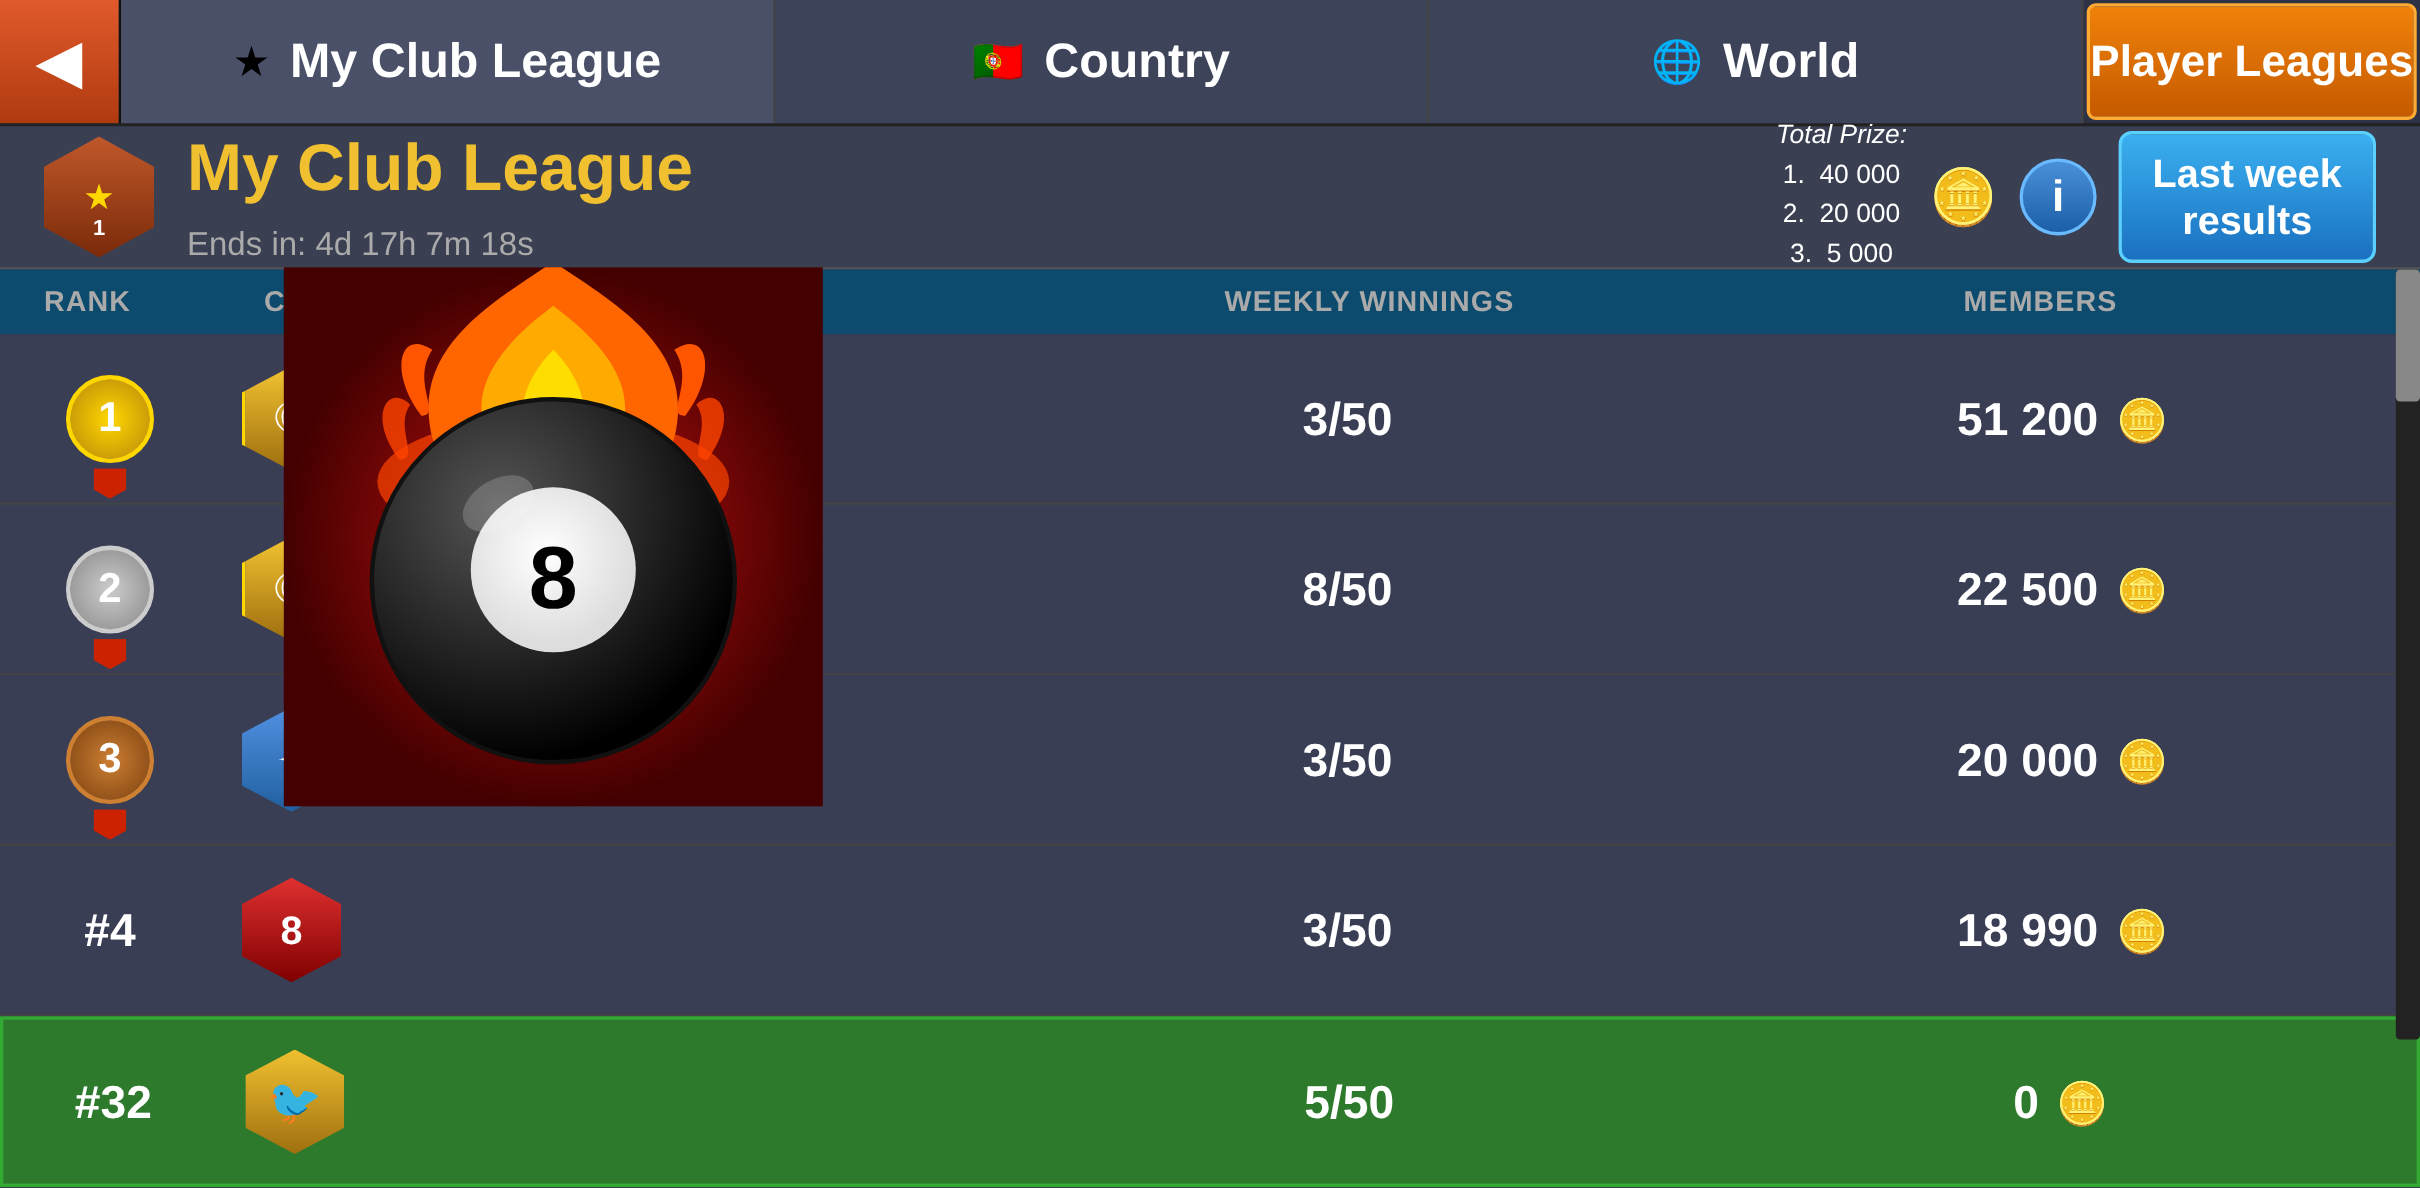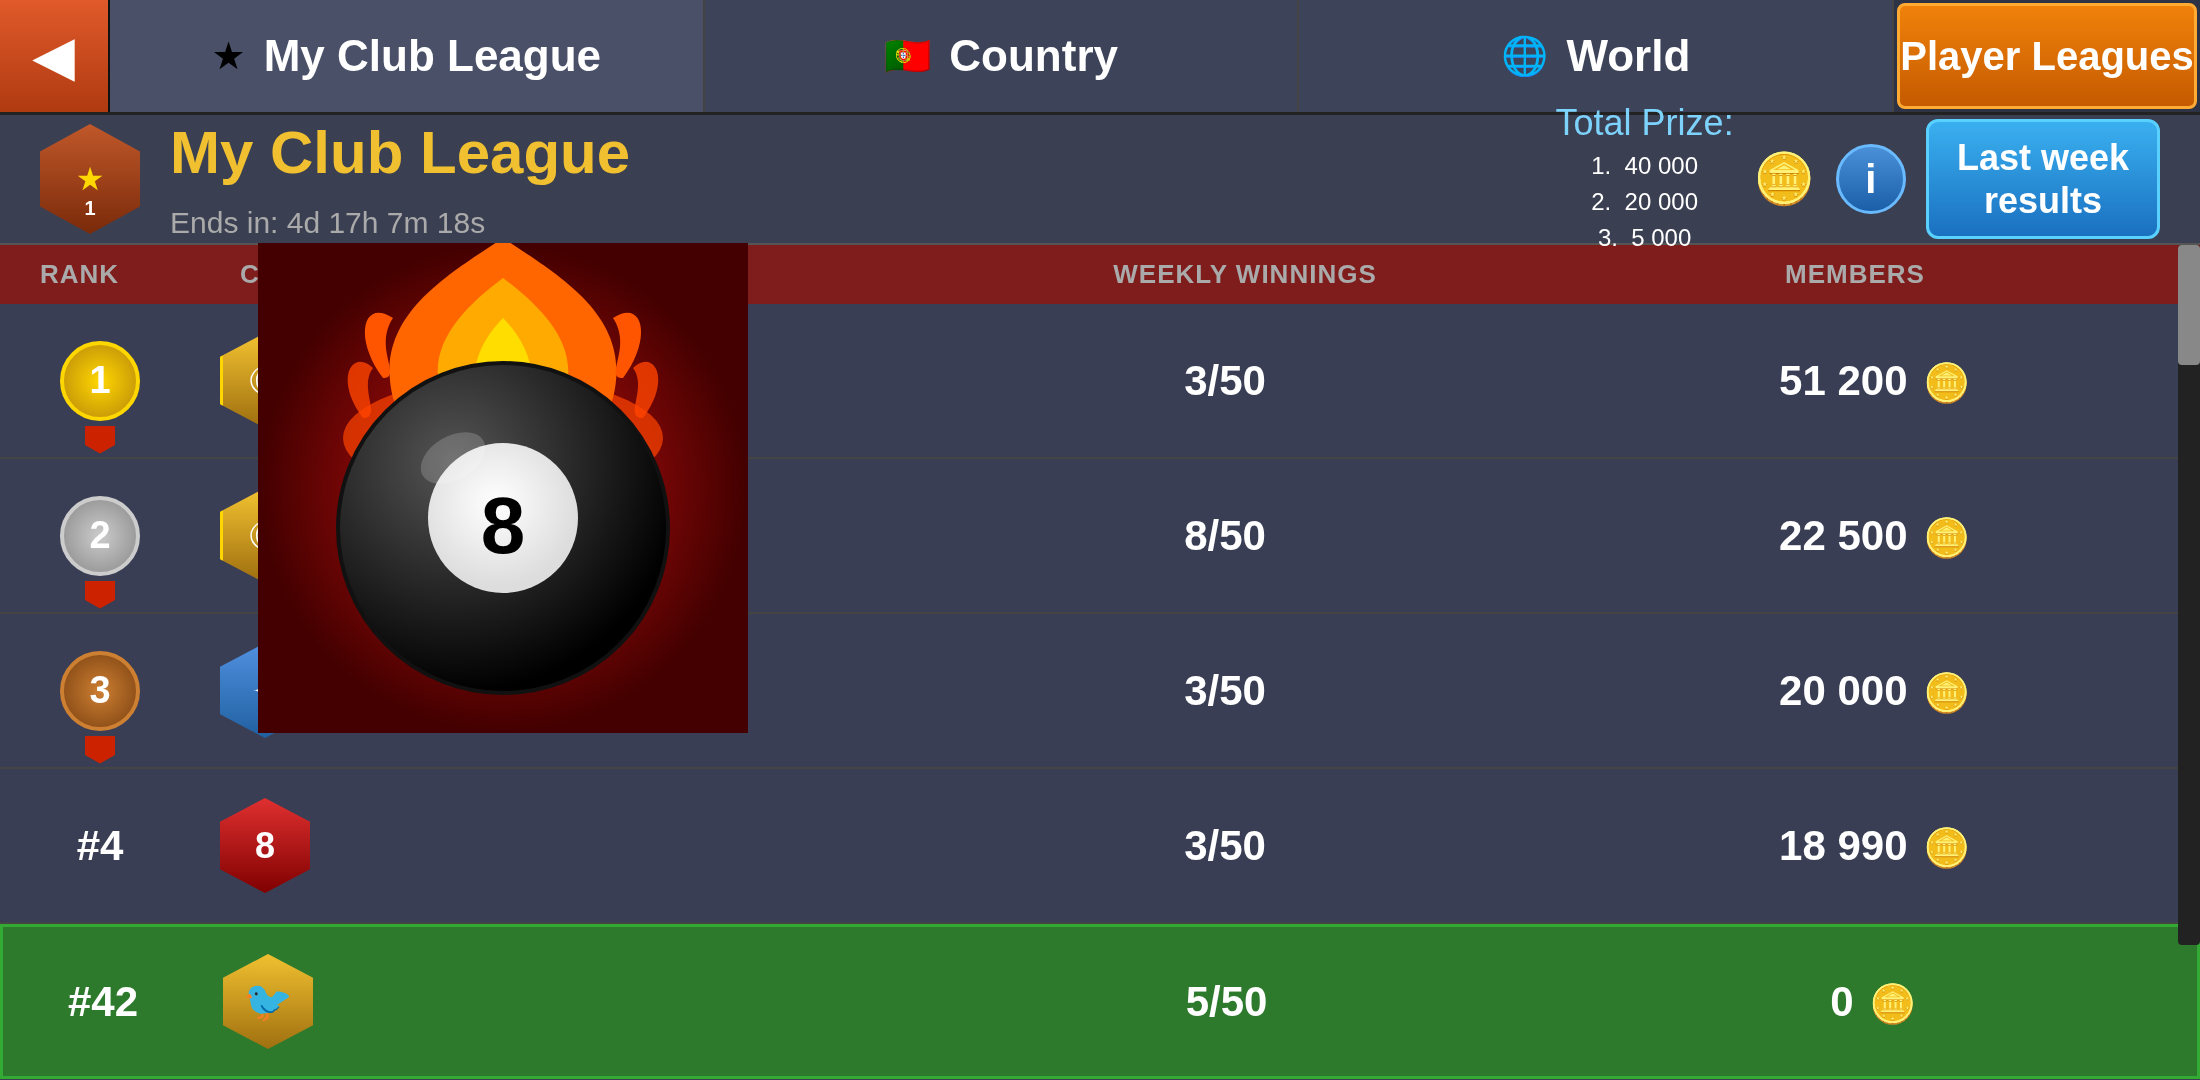--- a/index.html
+++ b/index.html
@@ -124,23 +124,24 @@
     .prize-section {
       display: flex;
       align-items: center;
       gap: 20px;
       margin-left: auto;
     }
     .prize-list {
       text-align: left;
     }
     .prize-label {
-      font-size: 36px;
-      color: #7dd3fc;
+      font-size: 24px;
+      color: #ffffff;
       margin-bottom: 4px;
+      font-style: italic;
     }
     .prize-item {
       font-size: 24px;
       color: white;
       line-height: 1.5;
       text-align: center;
     }
     .prize-coin-icon {
       font-size: 50px;
     }
@@ -169,21 +170,21 @@
       border: 3px solid #5ad0ff;
       text-align: center;
       line-height: 1.2;
     }
 
     
     .table-header {
       display: grid;
       grid-template-columns: 200px 700px 1fr 1fr;
       padding: 14px 40px;
-      background: #7f1d1d;
+      background: #0c4a6e;
     }
     .col-header {
       font-size: 26px;
       color: #aaaaaa;
       font-weight: bold;
       letter-spacing: 1px;
     }
     .col-header.center { text-align: center; }
 
     
@@ -461,21 +462,21 @@
       </div>
       <div class="members-cell">3/50</div>
       <div class="winnings-cell">
         <span>18 990</span>
         <span class="coin-icon">🪙</span>
       </div>
     </div>
 
     <div class="league-row my-row">
       <div class="rank-cell">
-        <span class="rank-text">#42</span>
+        <span class="rank-text">#32</span>
       </div>
       <div class="club-cell">
         <div class="club-hexagon hex-bird">
           <span style="font-size:40px;">🐦</span>
         </div>
       </div>
       <div class="members-cell">5/50</div>
       <div class="winnings-cell">
         <span>0</span>
         <span class="coin-icon">🪙</span>

